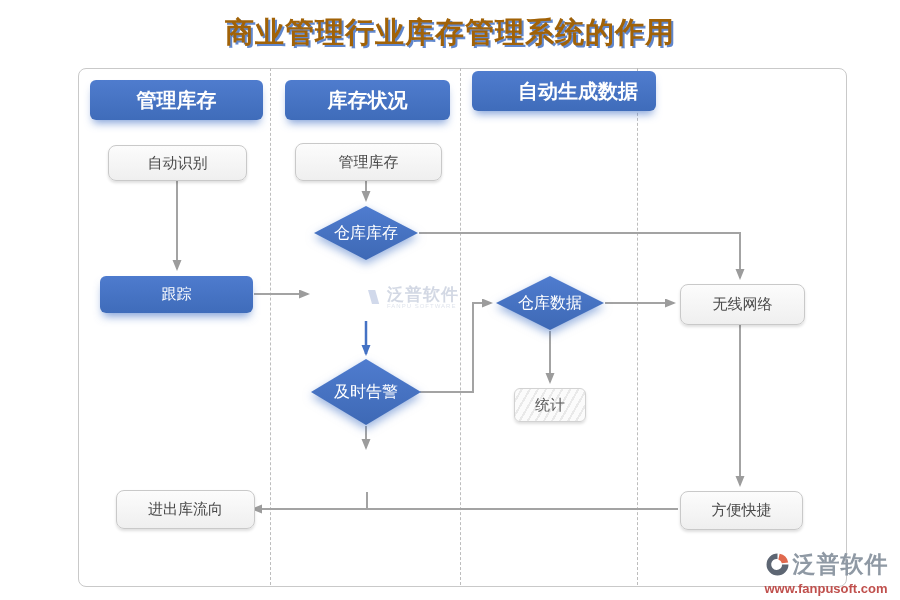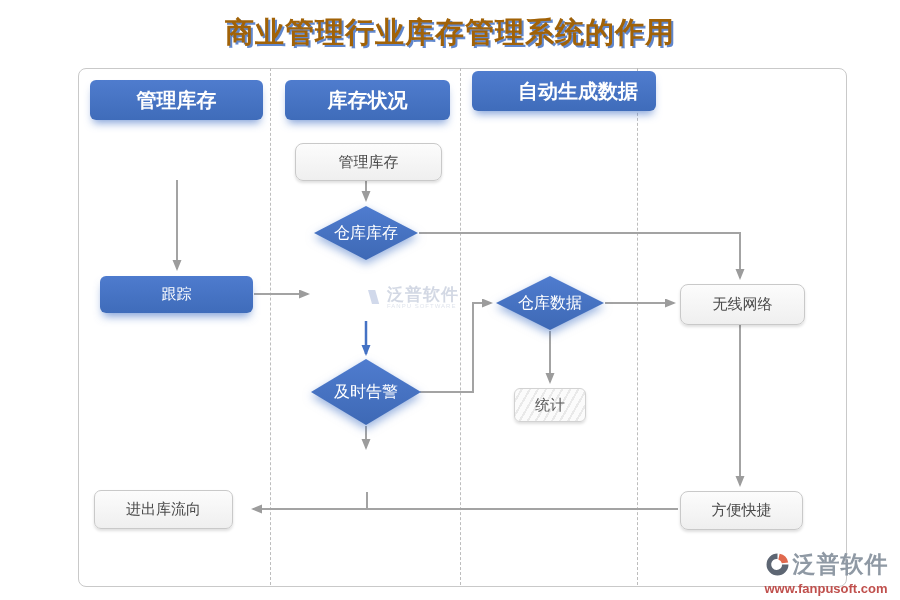--- a/index.html
+++ b/index.html
@@ -68,39 +68,40 @@
     <polyline points="366,426 366,448" fill="none" stroke="#a3a3a3" stroke-width="2" marker-end="url(#ag)"></polyline>
     <polyline points="420,392 473,392 473,303 491,303" fill="none" stroke="#a3a3a3" stroke-width="2" marker-end="url(#ag)"></polyline>
     <polyline points="550,331 550,382" fill="none" stroke="#a3a3a3" stroke-width="2" marker-end="url(#ag)"></polyline>
     <polyline points="419,233 740,233 740,278" fill="none" stroke="#a3a3a3" stroke-width="2" marker-end="url(#ag)"></polyline>
     <polyline points="605,303 674,303" fill="none" stroke="#a3a3a3" stroke-width="2" marker-end="url(#ag)"></polyline>
     <polyline points="740,324 740,485" fill="none" stroke="#a3a3a3" stroke-width="2" marker-end="url(#ag)"></polyline>
     <polyline points="678,509 253,509" fill="none" stroke="#a3a3a3" stroke-width="2" marker-end="url(#ag)"></polyline>
     <polyline points="367,492 367,508" fill="none" stroke="#a3a3a3" stroke-width="2"></polyline>
   </svg>
 
+  <div class="nbox node" style="left:108px;top:145px;width:137px;height:34px;">自动识别</div>
   <div class="nbox blue node" style="left:100px;top:276px;width:153px;height:37px;">跟踪</div>
 
   <div class="nbox node" style="left:295px;top:143px;width:145px;height:36px;">管理库存</div>
   <div class="dwrap node" style="left:314px;top:206px;width:104px;height:54px;">
     <div class="diamond">仓库库存</div>
   </div>
   <div class="dwrap node" style="left:311px;top:359px;width:110px;height:66px;">
     <div class="diamond">及时告警</div>
   </div>
 
   <div class="dwrap node" style="left:496px;top:276px;width:108px;height:54px;">
     <div class="diamond">仓库数据</div>
   </div>
   <div class="nbox hatch node" style="left:514px;top:388px;width:70px;height:32px;">统计</div>
 
   <div class="nbox node" style="left:680px;top:284px;width:123px;height:39px;">无线网络</div>
   <div class="nbox node" style="left:680px;top:491px;width:121px;height:37px;">方便快捷</div>
 
-  <div class="nbox node" style="left:94px;top:490px;width:137px;height:37px;border-radius:7px;">进出库流向</div>
+  <div class="nbox node" style="left:116px;top:490px;width:137px;height:37px;">进出库流向</div>
 
   <div class="watermark">
     <div class="wm-glyph"></div>
     <div>
       <div class="wm-text">泛普软件</div>
       <div class="wm-sub">FANPU SOFTWARE</div>
     </div>
   </div>
 
   <div class="brand">

